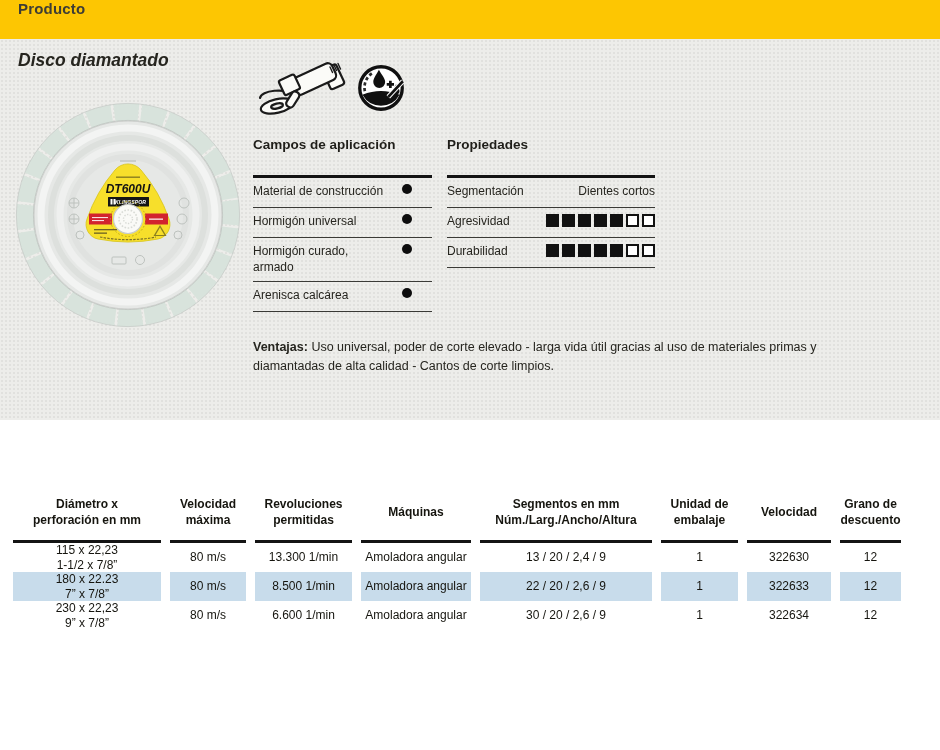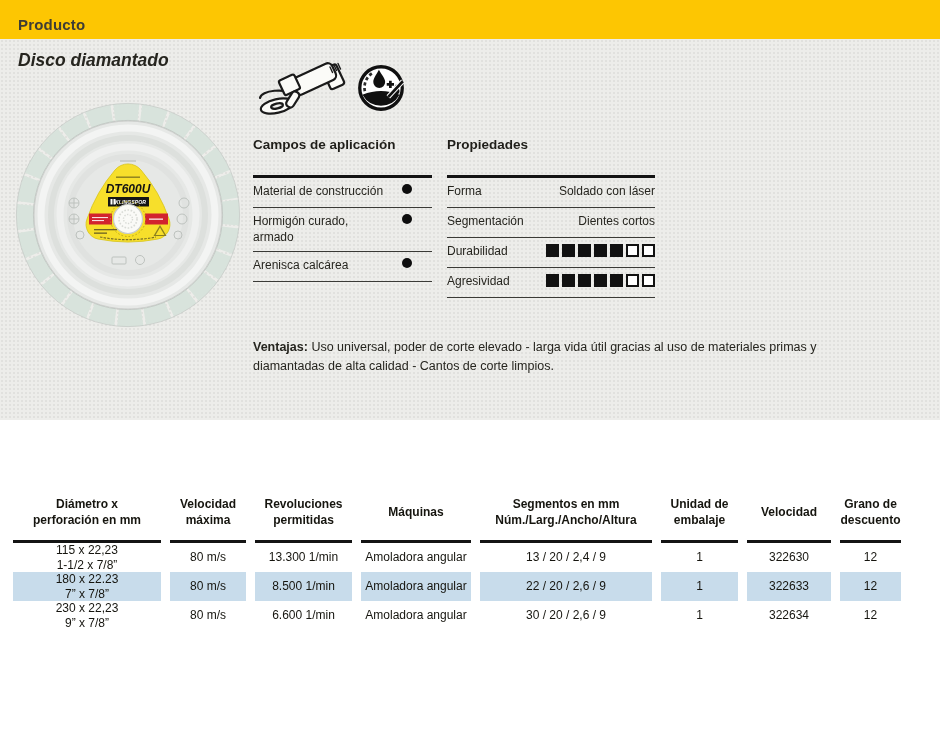--- a/index.html
+++ b/index.html
@@ -1,19 +1,19 @@
 <!DOCTYPE html>
 <html style="--yellow: #FDC602; --hl: #C8DCEB; --labelyellow: #F7DF2B; --red: #D2232E; --rating: #111111;"><head>
 <meta charset="utf-8">
 <style>
   html,body{margin:0;padding:0;background:#fff;font-family:"Liberation Sans",sans-serif;}
   #canvas{position:relative;width:940px;height:750px;background:#ffffff;overflow:hidden;color:#26251f;}
 
   
-  .topbar{position:absolute;left:0;top:0;width:940px;height:48px;background:var(--yellow,#FDC602);display:flex;align-items:center;}
+  .topbar{position:absolute;left:0;top:0;width:940px;height:48px;background:var(--yellow,#FDC602);display:flex;}
   .topbar .t{margin-left:18px;font-size:15px;font-weight:700;color:#3E3D35;letter-spacing:.2px;}
 
   
   .prodbg{position:absolute;left:0;top:39px;width:940px;height:381px;background-color:#EDEDEA;
     background-image:radial-gradient(#e1e1de 1px, rgba(255,255,255,0) 1.15px);background-size:4px 4px;}
 
   .ptitle{position:absolute;left:18px;top:50px;font-size:17.5px;font-weight:700;font-style:italic;color:#26251f;}
 
   .disc{position:absolute;left:12px;top:99px;}
   .grinder{position:absolute;left:256px;top:54px;}
@@ -144,55 +144,55 @@
   </svg>
 
   <div class="minitab campos">
     <div class="sec-title">Campos de aplicación</div>
     <div id="campos-rows">
         <div class="mrow">
           <span class="label">Material de construcción</span>
           <span class="dot"></span>
         </div>
         <div class="mrow">
+          <span class="label">Hormigón universal</span>
+          <span class="dot"></span>
+        </div>
+        <div class="mrow">
           <span class="label">Hormigón curado, armado</span>
           <span class="dot"></span>
         </div>
         <div class="mrow">
           <span class="label">Arenisca calcárea</span>
           <span class="dot"></span>
         </div>
       </div>
   </div>
 
   <div class="minitab props">
     <div class="sec-title">Propiedades</div>
     <div id="props-rows">
         <div class="mrow">
-          <span class="label">Forma</span>
-          <span class="val">Soldado con láser</span>
-        </div>
-        <div class="mrow">
           <span class="label">Segmentación</span>
           <span class="val">Dientes cortos</span>
         </div>
         <div class="mrow">
-          <span class="label">Durabilidad</span>
+          <span class="label">Agresividad</span>
           <span class="squares">
             <span class="sq"></span>
             <span class="sq"></span>
             <span class="sq"></span>
             <span class="sq"></span>
             <span class="sq"></span>
             <span class="sq empty"></span>
             <span class="sq empty"></span>
           </span>
         </div>
         <div class="mrow">
-          <span class="label">Agresividad</span>
+          <span class="label">Durabilidad</span>
           <span class="squares">
             <span class="sq"></span>
             <span class="sq"></span>
             <span class="sq"></span>
             <span class="sq"></span>
             <span class="sq"></span>
             <span class="sq empty"></span>
             <span class="sq empty"></span>
           </span>
         </div>

